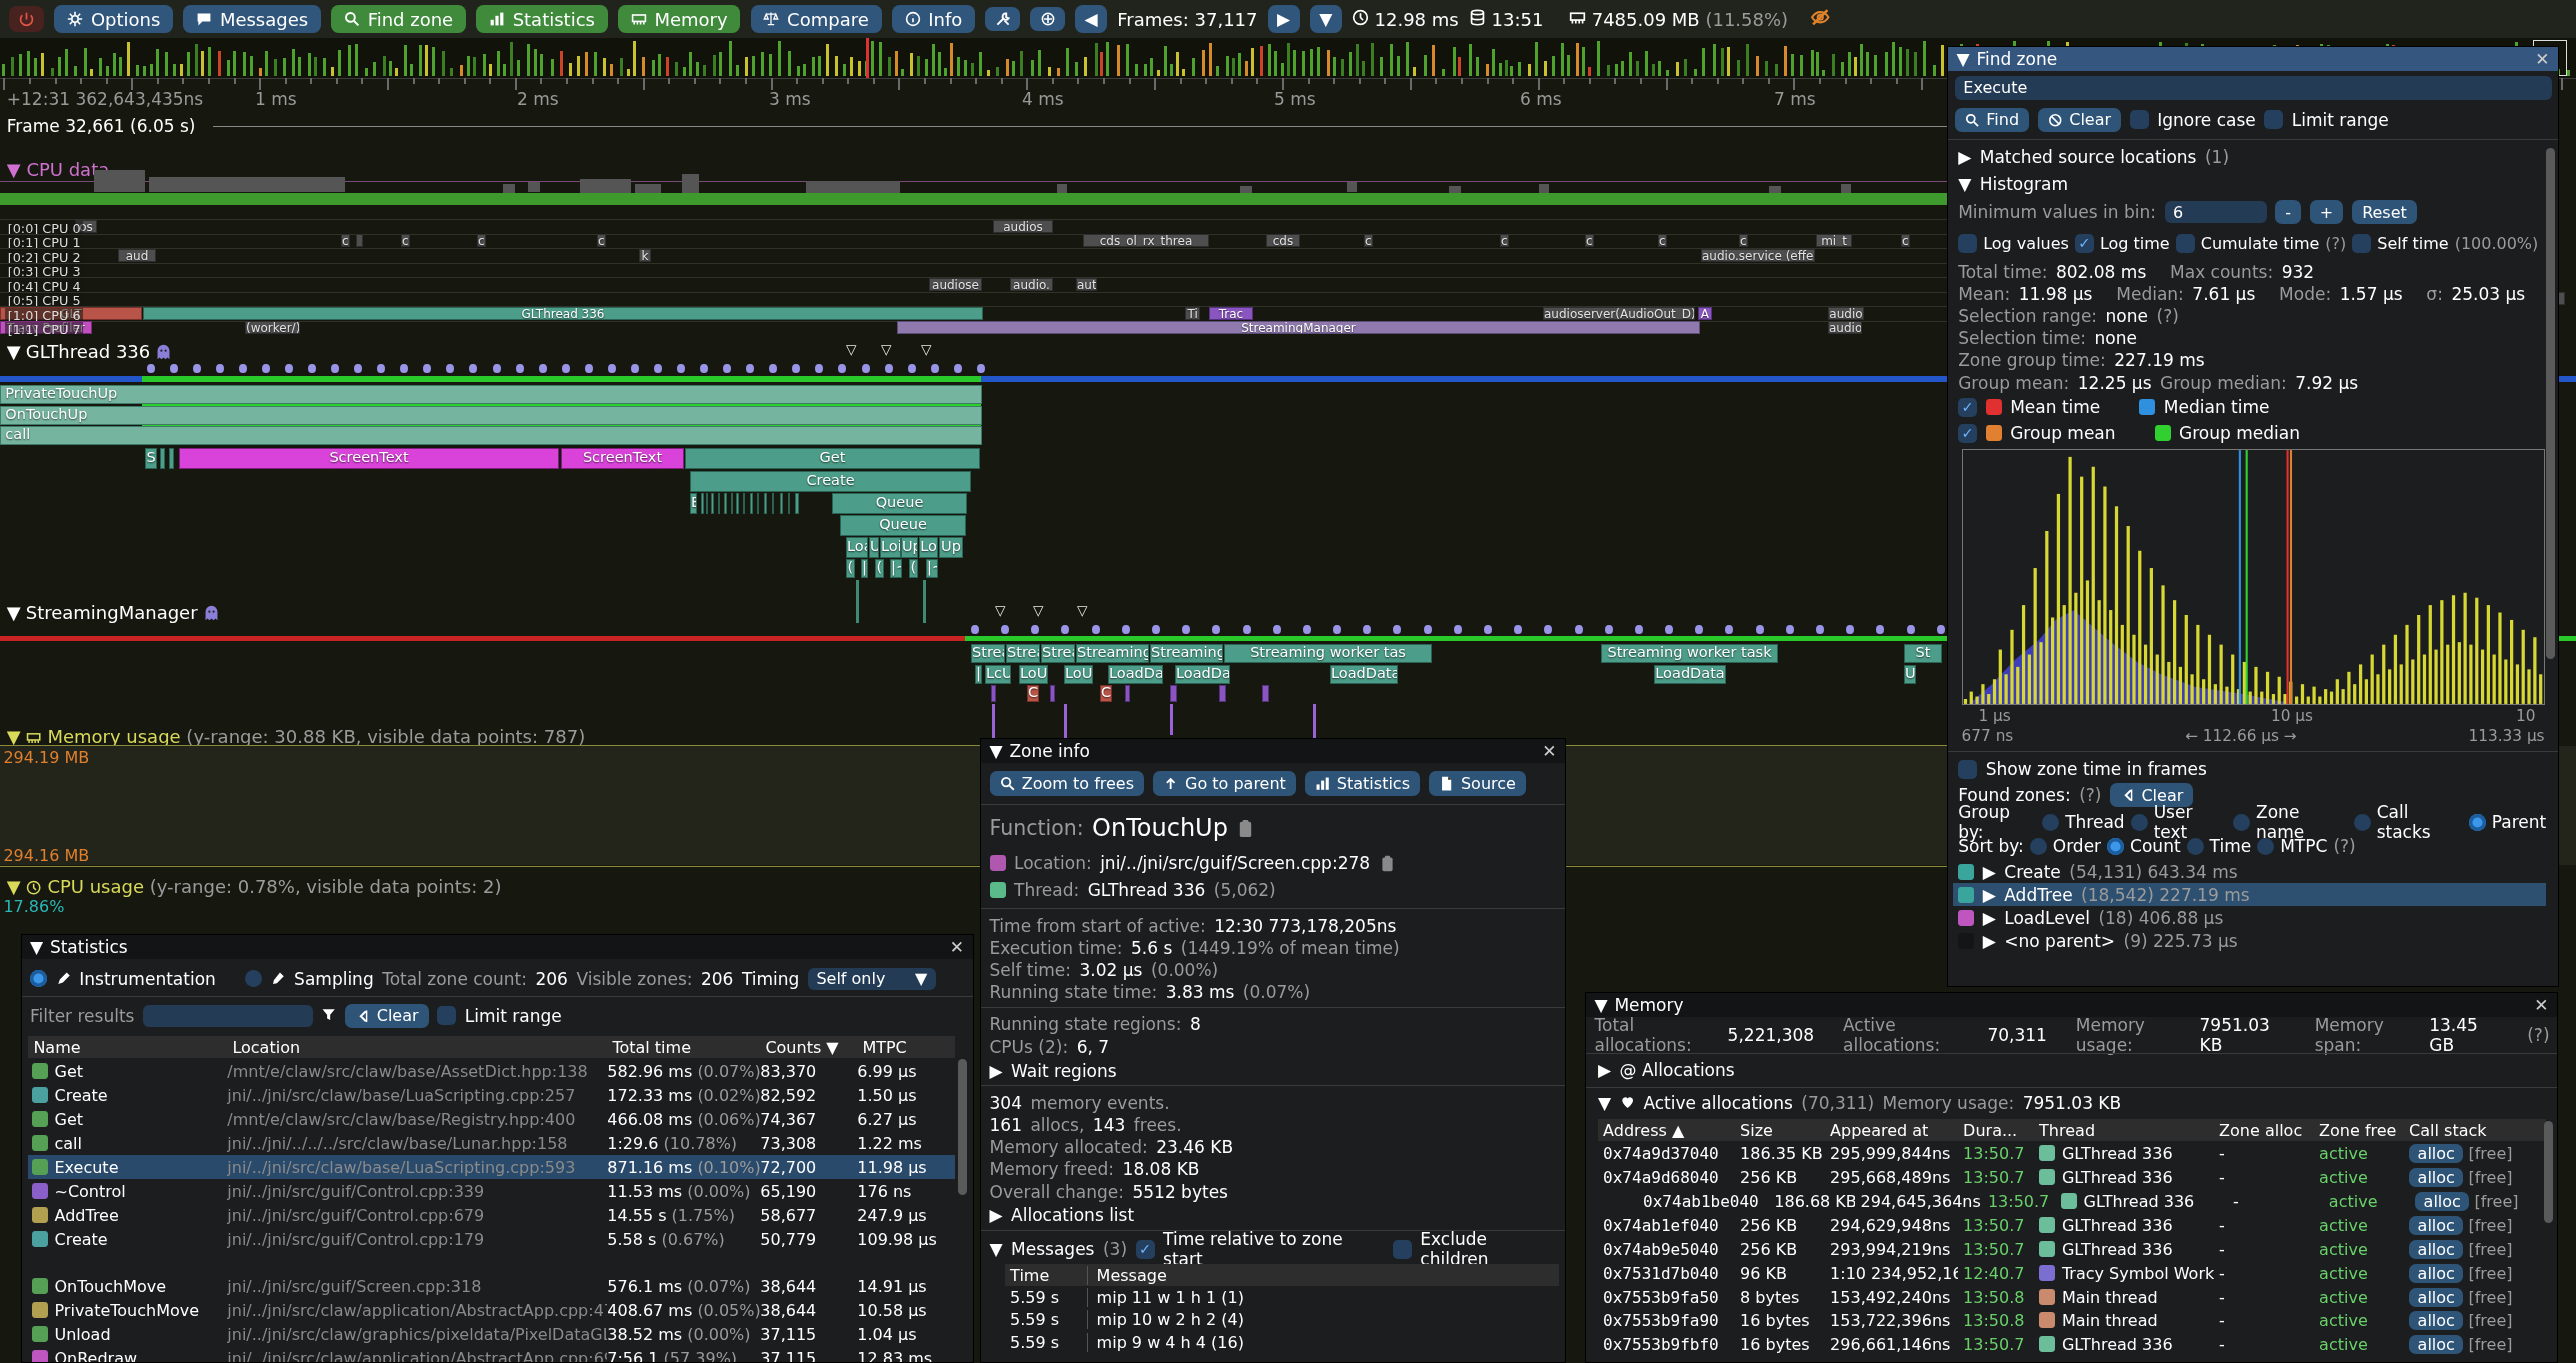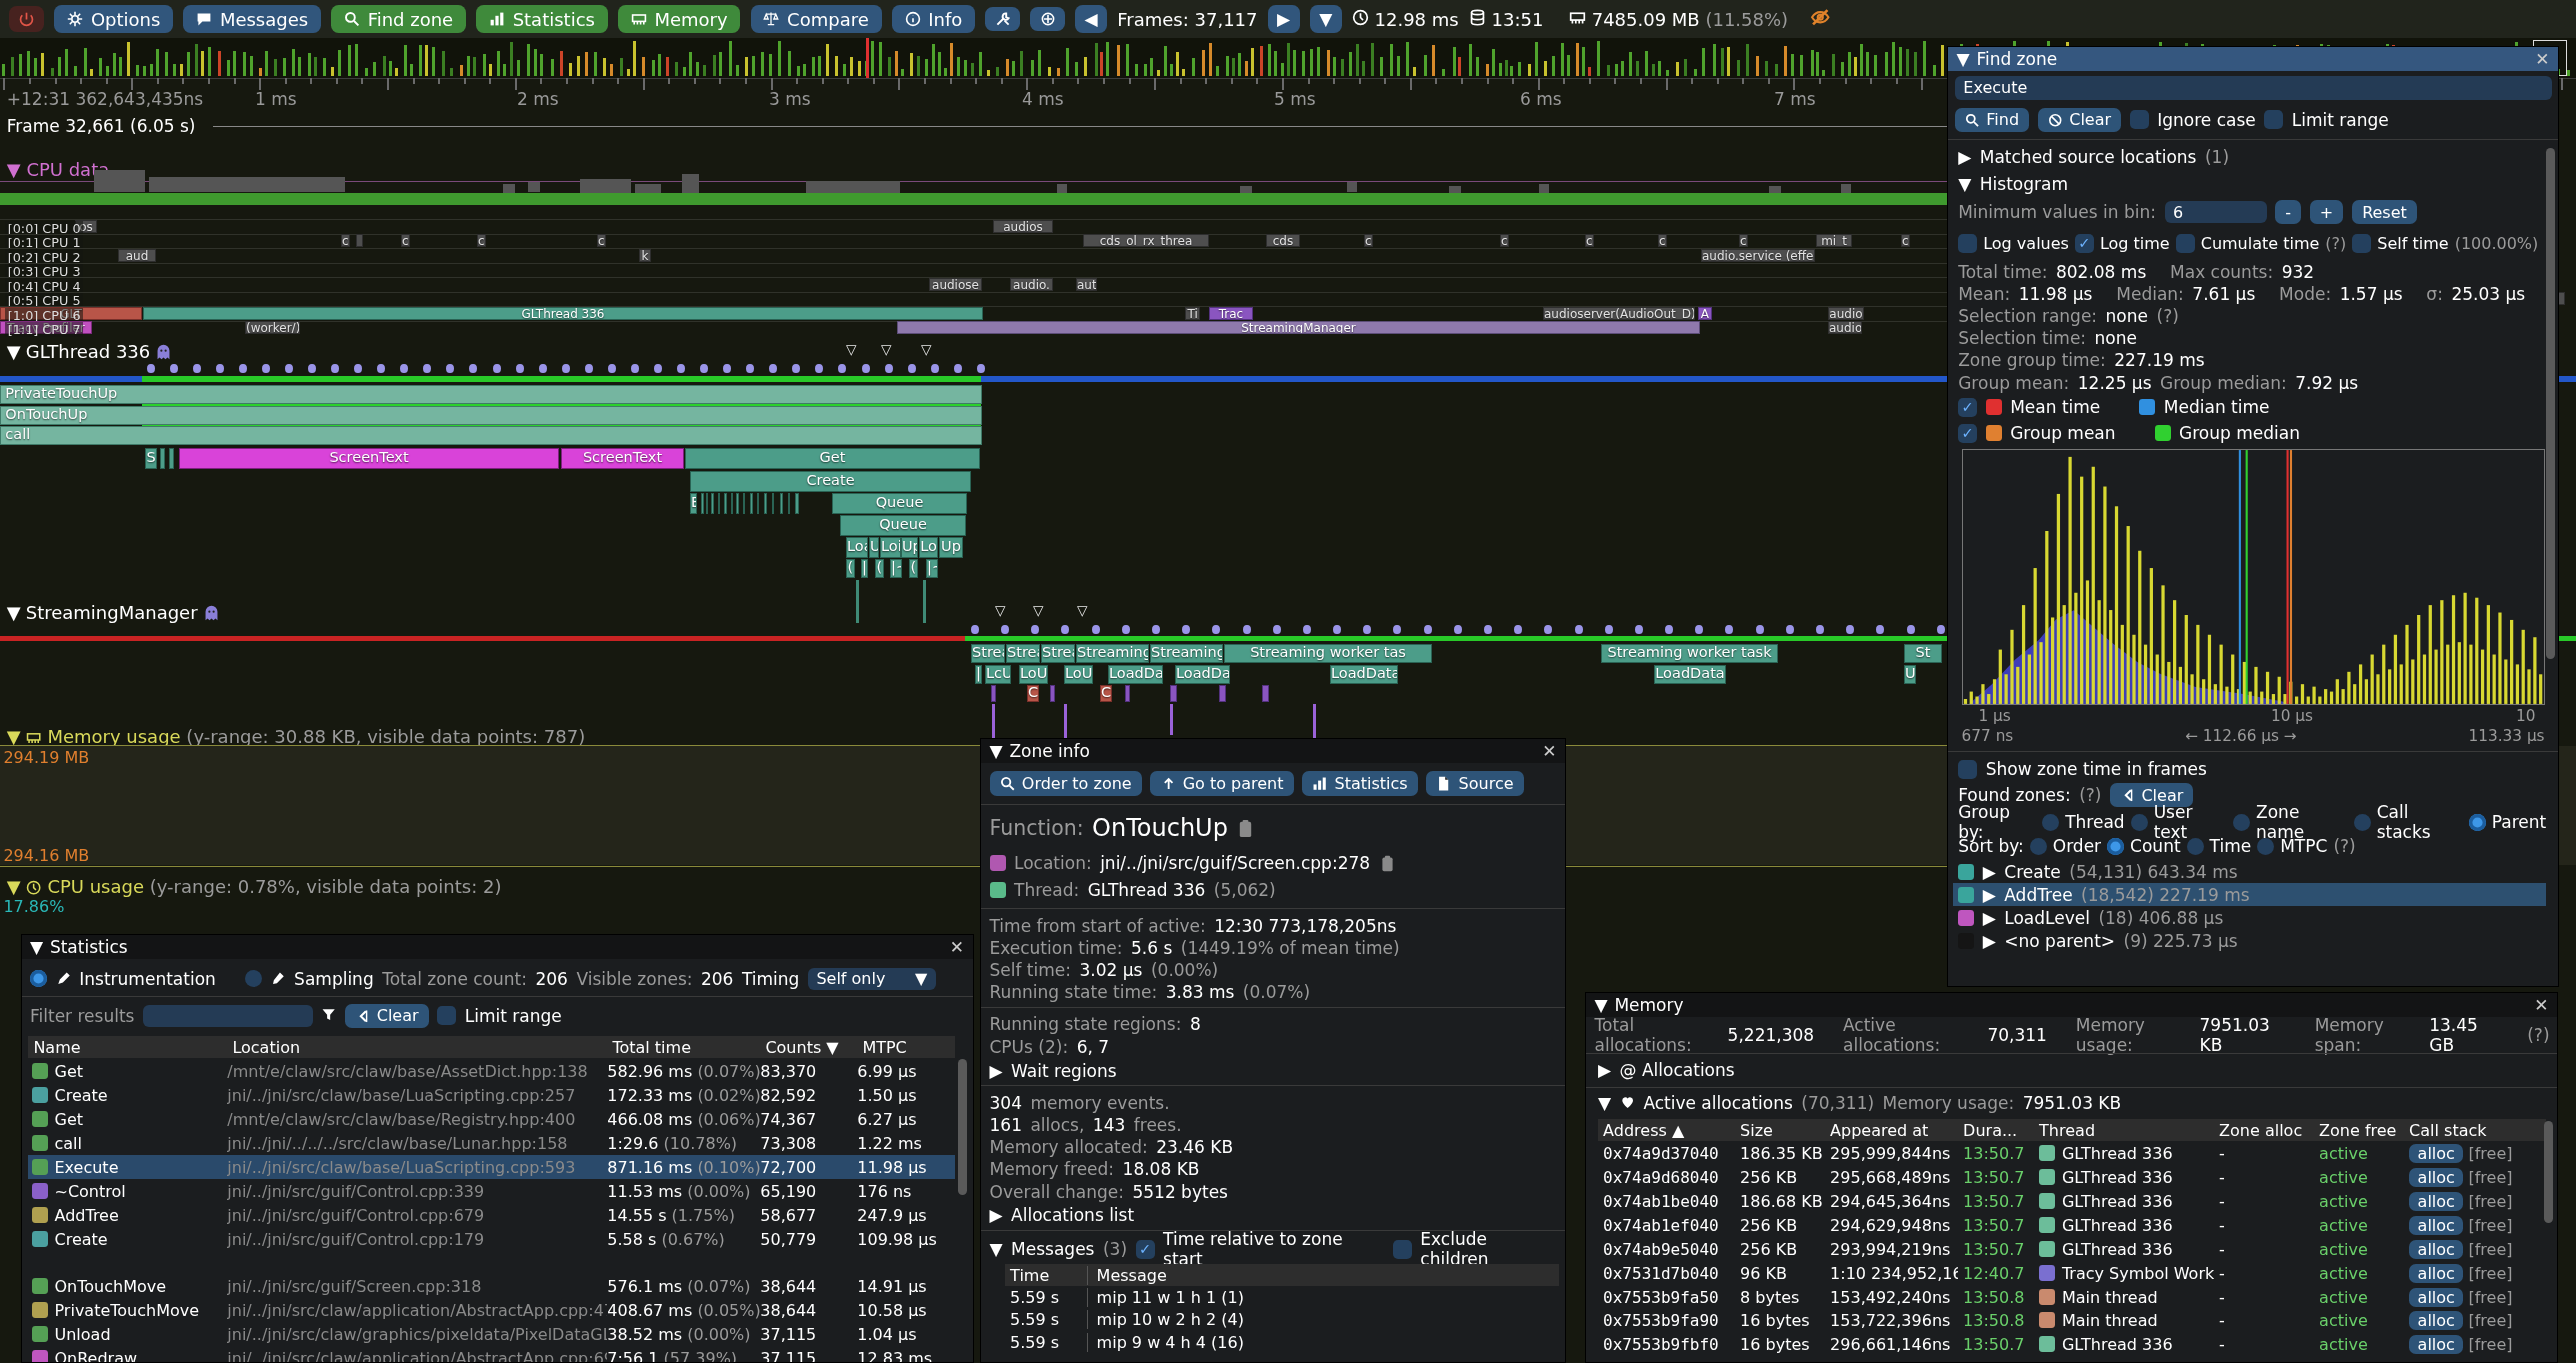--- a/index.html
+++ b/index.html
@@ -1080,21 +1080,21 @@
           <span class="pclose">✕</span>
         </div>
         <div class="row" style="position: absolute; left: 8.5px; top: 31px; width: 569px; height: 27px;">
           <span class="btn">
             <span style="display: inline-flex; color: currentcolor;">
               <svg width="15.3" height="15.3" viewBox="0 0 20 20" fill="none" stroke="currentColor" stroke-width="2.4">
                 <circle cx="8" cy="8" r="5.5"></circle>
                 <path d="M12.5 12.5L18 18"></path>
               </svg>
             </span>
-            <span>Order to zone</span>
+            <span>Zoom to frees</span>
           </span>
           <span class="btn">
             <span style="display: inline-flex; color: currentcolor;">
               <svg width="15.3" height="15.3" viewBox="0 0 20 20" fill="none" stroke="currentColor" stroke-width="2.4">
                 <path d="M10 17V4M5 9l5-5 5 5"></path>
               </svg>
             </span>
             <span>Go to parent</span>
           </span>
           <span class="btn">
@@ -1295,21 +1295,21 @@
           <div class="mono" style="width: 137px; padding-left: 5.1px; box-sizing: border-box; white-space: nowrap;">0x74a9d68040</div>
           <div style="width: 90px; padding-left: 5.1px; box-sizing: border-box; white-space: nowrap;">256 KB</div>
           <div style="width: 133px; padding-left: 5.1px; box-sizing: border-box; white-space: nowrap;">295,668,489ns</div>
           <div class="grn" style="width: 76px; padding-left: 5.1px; box-sizing: border-box; white-space: nowrap;">13:50.7</div>
           <div style="width: 180px; padding-left: 5.1px; box-sizing: border-box; white-space: nowrap;"><span class="sw" style="background: rgb(108, 189, 154); margin-right: 6.8px; vertical-align: -2.6px;"></span>GLThread 336</div>
           <div style="width: 100px; padding-left: 5.1px; box-sizing: border-box; white-space: nowrap;">-</div>
           <div class="grn" style="width: 90px; padding-left: 5.1px; box-sizing: border-box; white-space: nowrap;">active</div>
           <div style="width: 142px; padding-left: 5.1px; box-sizing: border-box; white-space: nowrap;"><span class="btn" style="padding: 0px 8.5px;">alloc</span><span class="muted"> [free]</span></div>
         </div>
         <div class="trow" style="position: absolute; left: 12px; top: 196px; width: 948px; height: 24px;">
-          <div class="mono" style="width: 137px; padding-left: 5.1px; box-sizing: border-box; white-space: nowrap;">0x74ab1be040</div>
+          <div class="mono" style="width: 137px; padding-left: 5.1px; box-sizing: border-box; white-space: nowrap; margin-left: 40px;">0x74ab1be040</div>
           <div style="width: 90px; padding-left: 5.1px; box-sizing: border-box; white-space: nowrap;">186.68 KB</div>
           <div style="width: 133px; padding-left: 5.1px; box-sizing: border-box; white-space: nowrap;">294,645,364ns</div>
           <div class="grn" style="width: 76px; padding-left: 5.1px; box-sizing: border-box; white-space: nowrap;">13:50.7</div>
           <div style="width: 180px; padding-left: 5.1px; box-sizing: border-box; white-space: nowrap;"><span class="sw" style="background: rgb(108, 189, 154); margin-right: 6.8px; vertical-align: -2.6px;"></span>GLThread 336</div>
           <div style="width: 100px; padding-left: 5.1px; box-sizing: border-box; white-space: nowrap;">-</div>
           <div class="grn" style="width: 90px; padding-left: 5.1px; box-sizing: border-box; white-space: nowrap;">active</div>
           <div style="width: 142px; padding-left: 5.1px; box-sizing: border-box; white-space: nowrap;"><span class="btn" style="padding: 0px 8.5px;">alloc</span><span class="muted"> [free]</span></div>
         </div>
         <div class="trow" style="position: absolute; left: 12px; top: 220px; width: 948px; height: 24px;">
           <div class="mono" style="width: 137px; padding-left: 5.1px; box-sizing: border-box; white-space: nowrap;">0x74ab1ef040</div>

